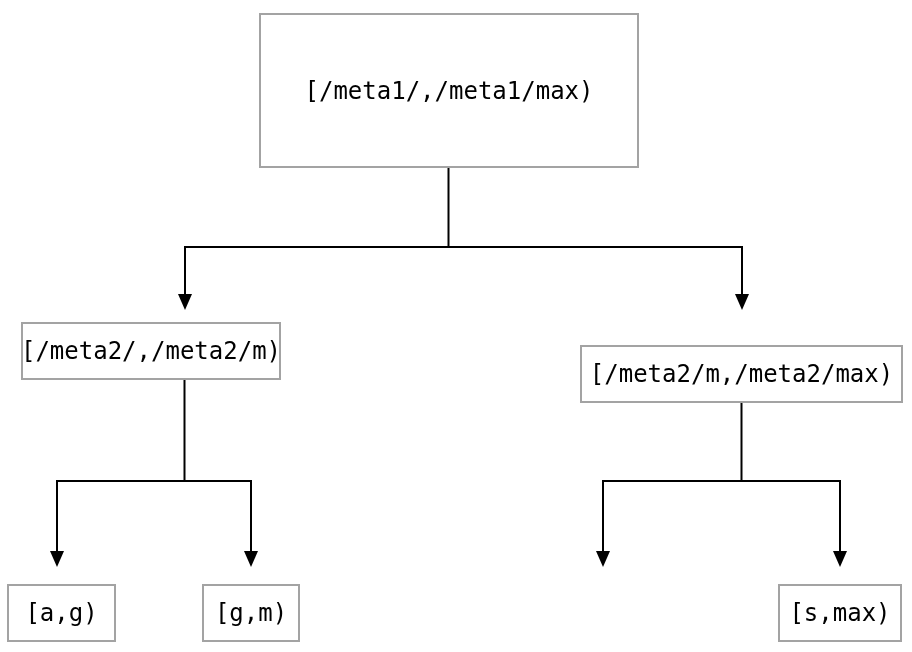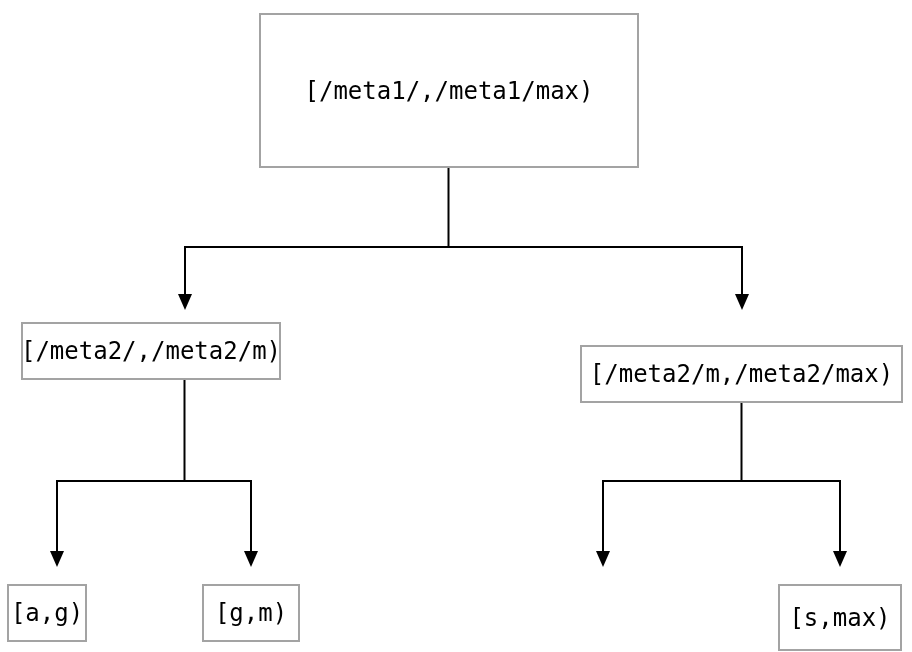--- a/index.html
+++ b/index.html
@@ -40,24 +40,24 @@
     align-items: center;
     justify-content: center;
     color: #000000;
     font-size: 24px;
     line-height: 1;
     white-space: nowrap;
   }
   .node-root  { left: 259px; top: 13px;  width: 380px; height: 155px; }
   .node-l2a   { left: 21px;  top: 322px; width: 260px; height: 58px; }
   .node-l2b   { left: 580px; top: 322px; width: 323px; height: 58px; margin-top: 23px; }
-  .node-leaf1 { left: 7px;   top: 584px; width: 80px; height: 58px; text-align: center; }
+  .node-leaf1 { left: 7px;   top: 584px; width: 109px; height: 58px; text-align: center; }
   .node-leaf2 { left: 202px; top: 584px; width: 98px;  height: 58px; justify-content: center; }
   .node-leaf3 { left: 553px; top: 584px; width: 100px; height: 58px; }
-  .node-leaf4 { left: 778px; top: 584px; width: 124px; height: 67px; }
+  .node-leaf4 { left: 778px; top: 584px; width: 124px; height: 58px; }
 </style>
 </head>
 <body>
 
 <div id="stage">
 
   <svg id="edges" viewBox="0 0 912 652" xmlns="http://www.w3.org/2000/svg">
 
     <g>
       <path d="M448.5 168 V247"></path>

